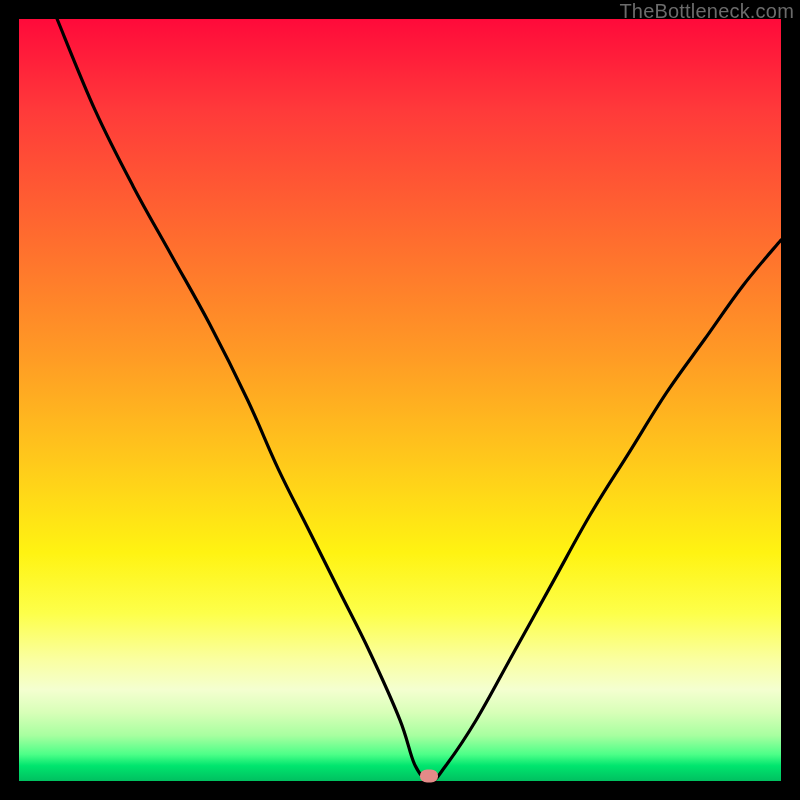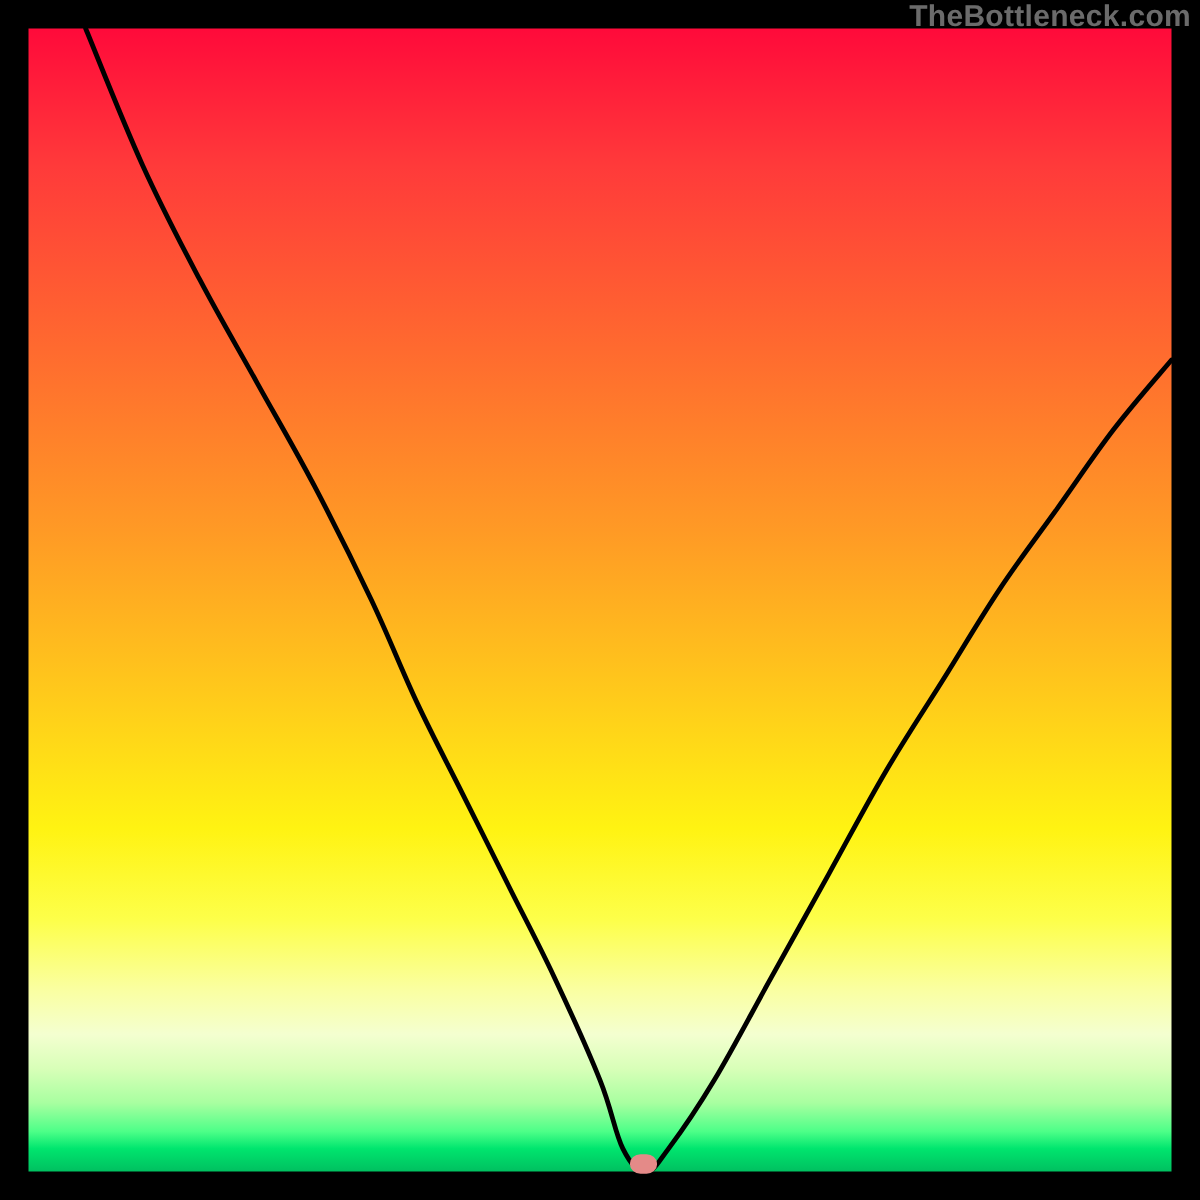--- a/index.html
+++ b/index.html
@@ -58,21 +58,21 @@
     border-radius: 7px / 6px;
     background: #e48a88;
     transform: translate(-50%, -50%);
   }
   .watermark {
     position: absolute;
     top: 0px;
     right: 6px;
     color: #6b6b6b;
     font-size: 20px;
-    font-weight: 700;
+    font-weight: 400;
     letter-spacing: 0.2px;
   }
 </style>
 </head>
 <body>
 
 <div class="frame">
   <div class="plot"></div>
 
   <svg class="curve" viewBox="0 0 762 762">

